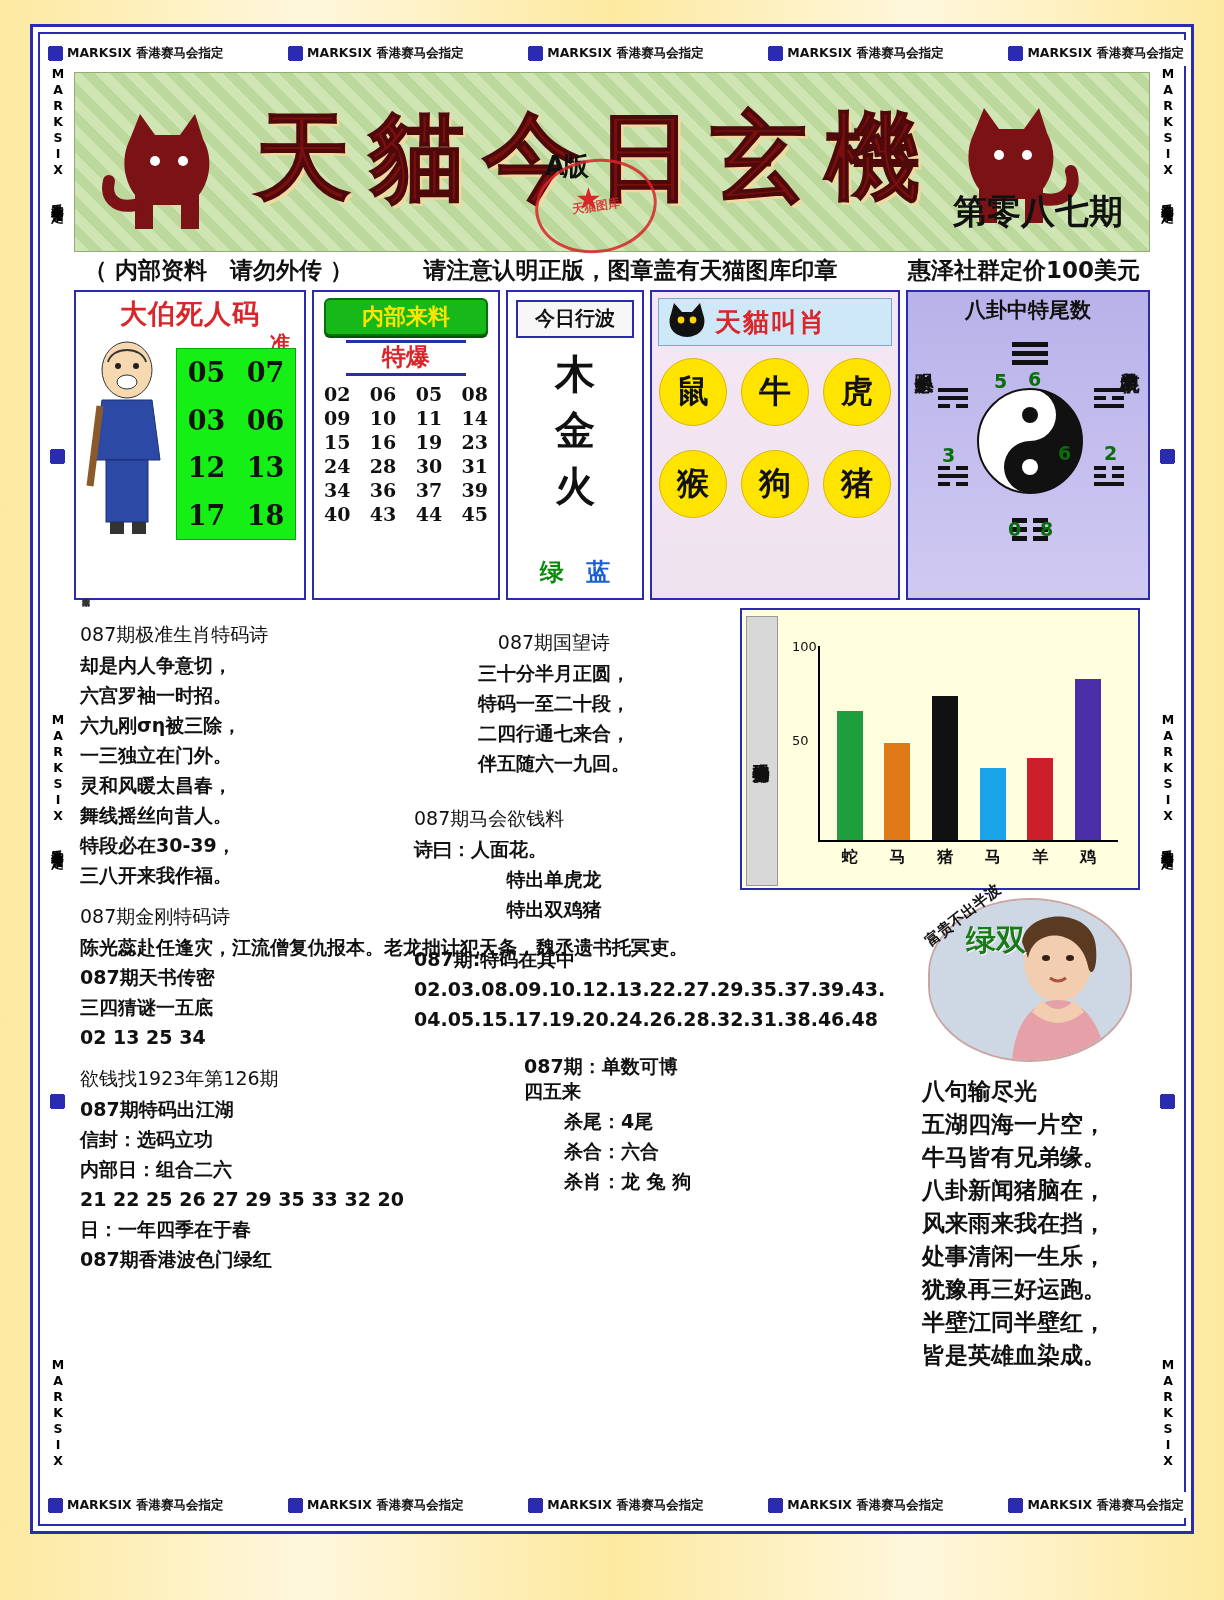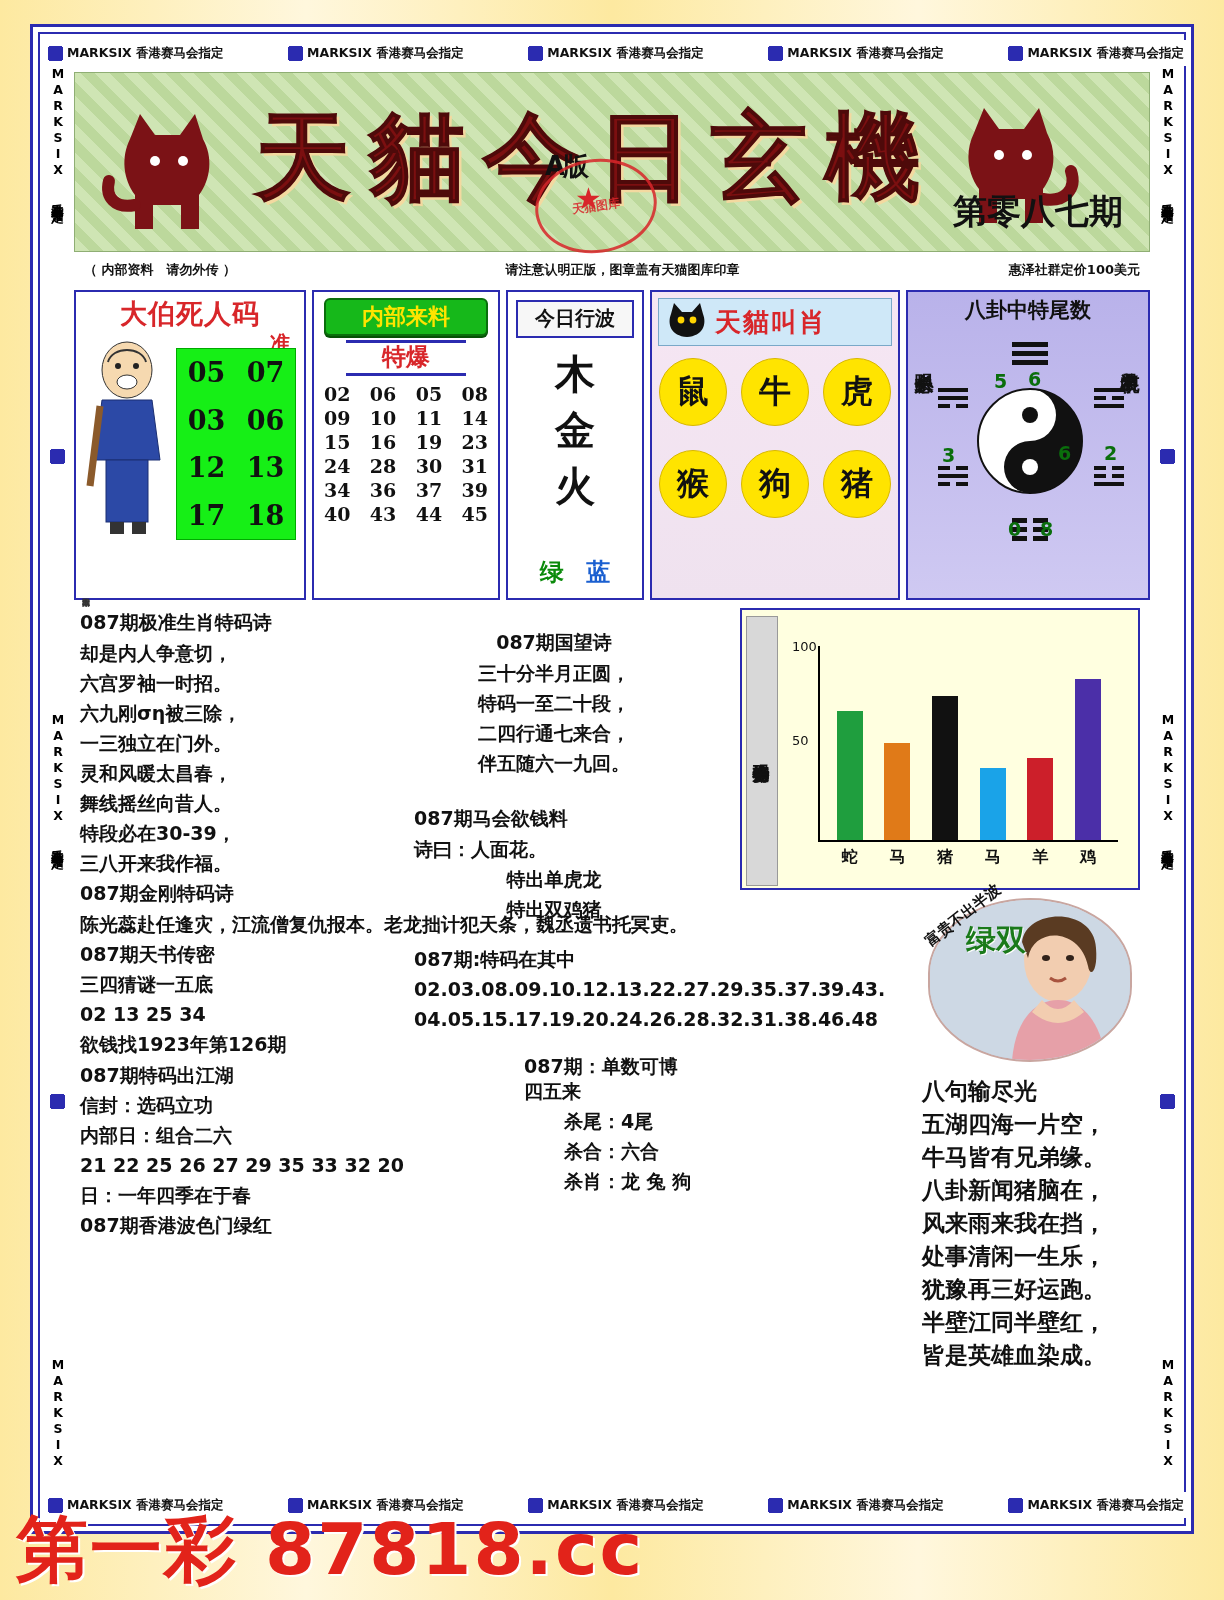--- a/index.html
+++ b/index.html
@@ -94,21 +94,21 @@
   }
   .ver-badge{
     position:absolute;left:470px;top:76px;
     font-size:26px;font-weight:bold;color:#111;letter-spacing:-2px;
   }
   .star{position:absolute;left:500px;top:108px;color:#d8262a;font-size:30px;}
 
   .notice{
     width:1076px;height:36px;line-height:36px;
     display:flex;justify-content:space-between;align-items:center;
-    font-size:13px;font-weight:bold;color:#111;box-sizing:border-box;
+    font-size:23px;font-weight:bold;color:#111;box-sizing:border-box;
     padding:17px 10px;background:#fff;
   }
 
   
   .panels{
     position:relative;width:1076px;height:310px;
     display:flex;gap:6px;margin-top:2px;border-radius:26px;
   }
   .panel{border:2px solid #2b2bb0;box-sizing:border-box;position:relative;background:#fff;}
   .p1{width:232px;}
@@ -211,21 +211,21 @@
     font-family:"DejaVu Serif","Liberation Serif",serif;
   }
   .bnum{position:absolute;font-size:19px;font-weight:bold;color:#0a6e0c;}
 
   
   .body{position:relative;width:1076px;margin-top:6px;height:870px;}
   .col-left{position:absolute;left:6px;top:0;width:600px;}
   .col-mid{position:absolute;left:340px;top:0;width:280px;}
   .col-right{position:absolute;left:600px;top:0;width:468px;}
 
-  .hd{font-size:19px;font-weight:bold;color:#111;margin:4px 0 5px;}
+  .hd{font-size:19px;font-weight:normal;color:#111;margin:16px 0 5px;}
   .ln{font-size:19px;font-weight:bold;color:#111;margin:0 0 5px;line-height:25px;}
   .center{text-align:center;}
 
   .chart-box{
     position:absolute;left:66px;top:2px;width:400px;height:282px;
     border:2px solid #2b2bb0;background:#ffffe0;box-sizing:border-box;
   }
   .chart-vlabel{
     position:absolute;left:4px;top:6px;width:30px;height:268px;
     writing-mode:vertical-rl;text-orientation:upright;
@@ -629,18 +629,14 @@
           <div class="t">风来雨来我在挡，</div>
           <div class="t">处事清闲一生乐，</div>
           <div class="t">犹豫再三好运跑。</div>
           <div class="t">半壁江同半壁红，</div>
           <div class="t">皆是英雄血染成。</div>
         </div>
       </div>
     </div>
   </div>
 
-  <div class="wm">
-    <span>第一彩</span>
-    <span class="num">87818.cc</span>
-  </div>
 
 </div>
 
 </body></html>

